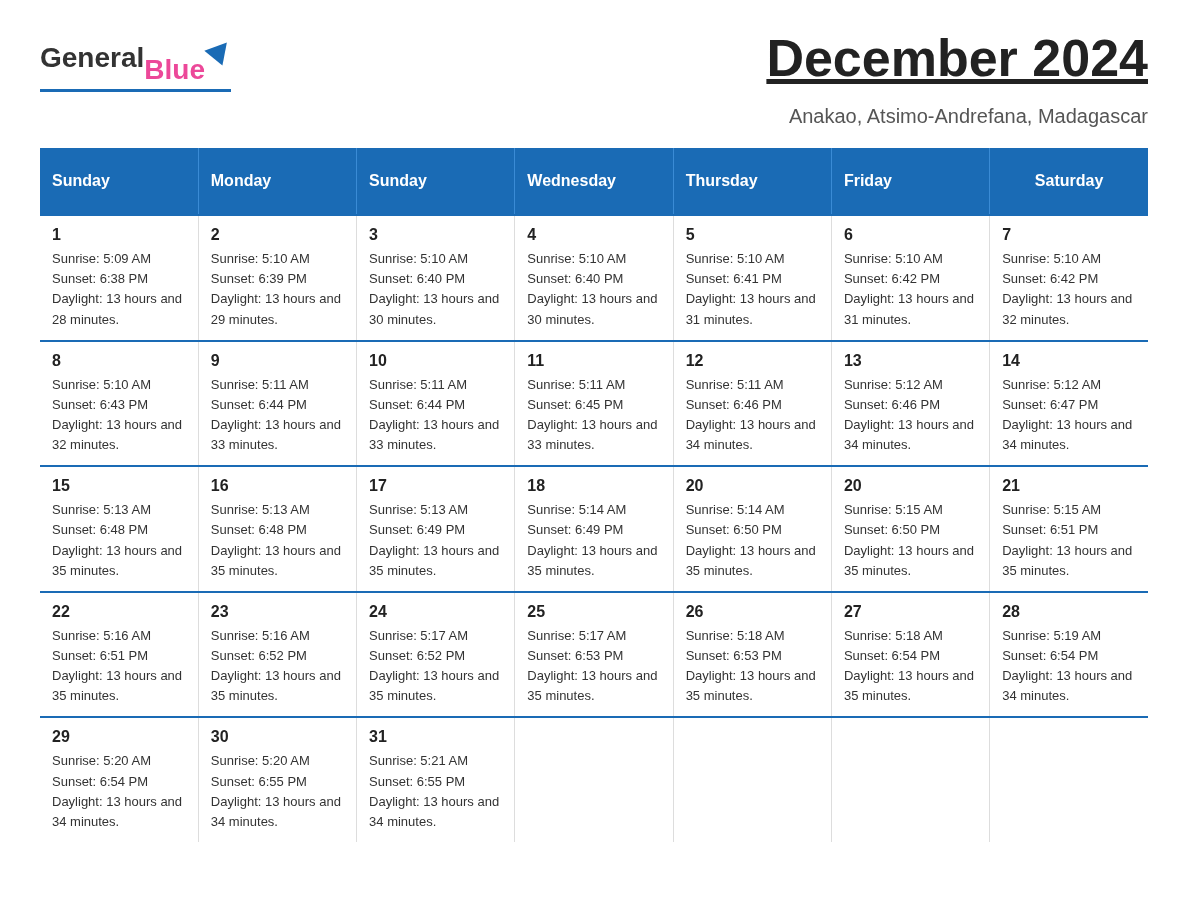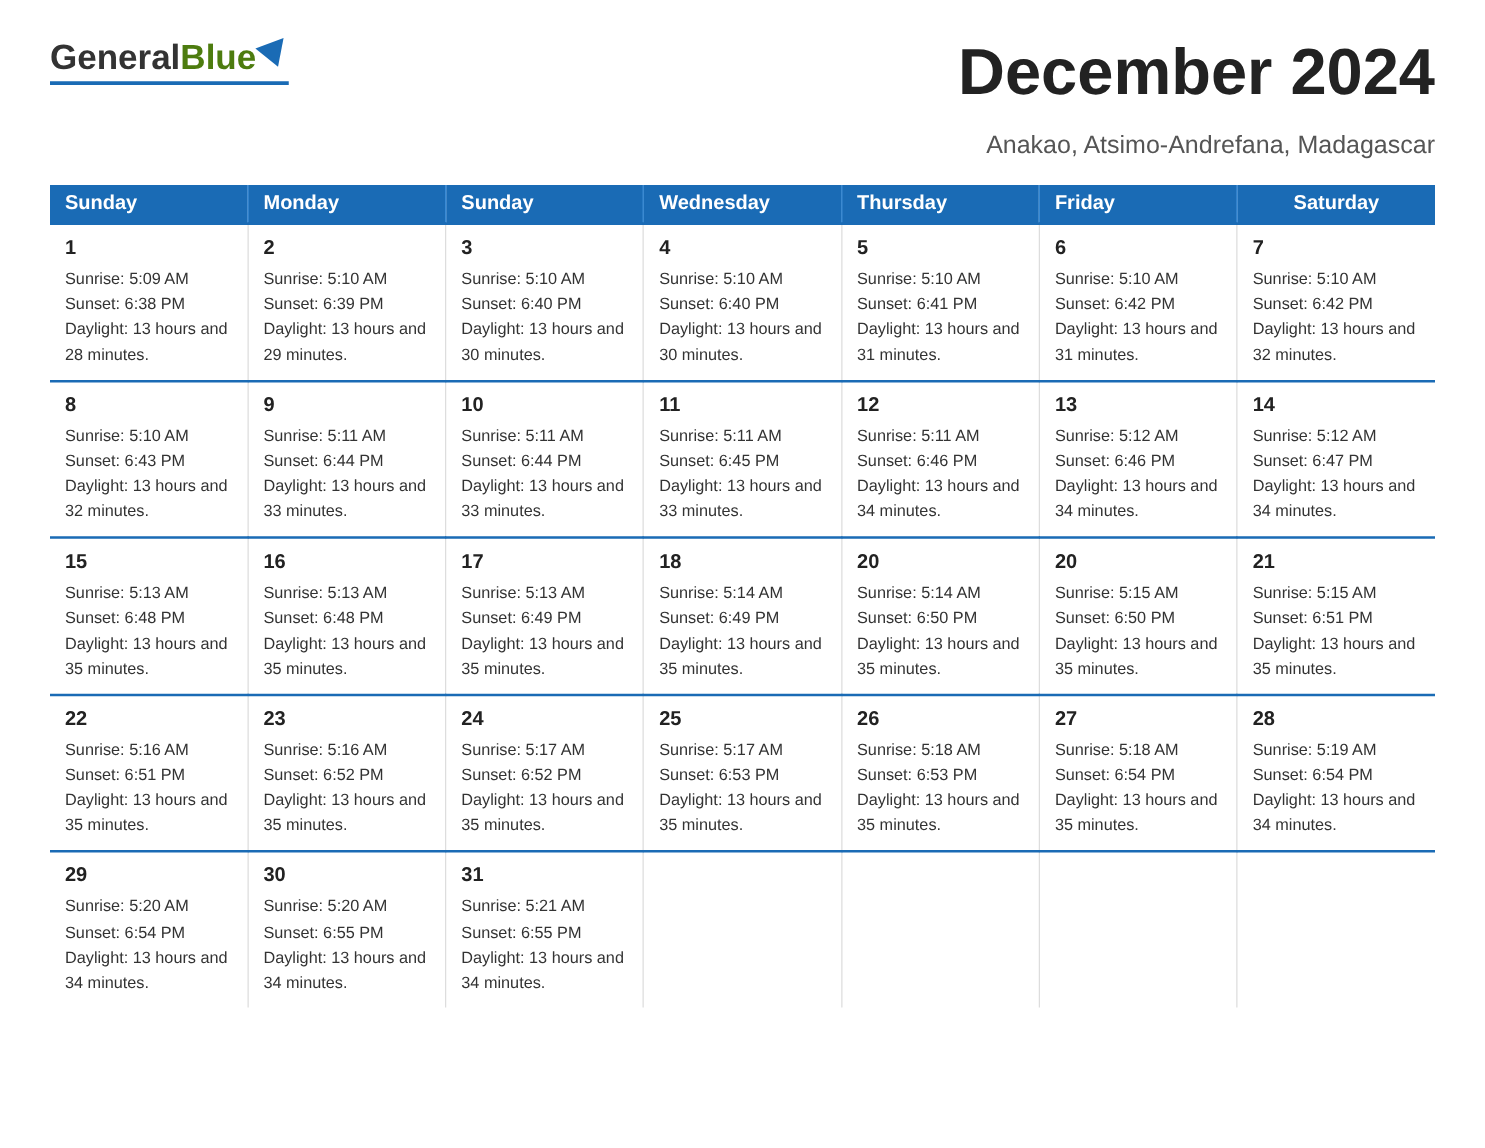--- a/index.html
+++ b/index.html
@@ -24,21 +24,21 @@
     }
     .logo-text {
       font-size: 28px;
       font-weight: bold;
       color: #333;
       display: flex;
       align-items: center;
       gap: 0;
     }
     .logo-general { color: #333; }
-    .logo-blue { color: #4d7c0f; }
+    .logo-blue { color: #ec4899; margin-top: 24px; }
     .logo-triangle {
       width: 0;
       height: 0;
       border-left: 12px solid transparent;
       border-right: 12px solid transparent;
       border-top: 20px solid #1a6bb5;
       display: inline-block;
       margin-left: 2px;
       margin-top: -4px;
       transform: rotate(-20deg);
@@ -50,39 +50,40 @@
       margin-top: 3px;
     }
     .title-section {
       text-align: right;
     }
     .month-year {
       font-size: 52px;
       font-weight: bold;
       color: #222;
       line-height: 1.1;
+      text-decoration: underline;
     }
     .location {
       font-size: 20px;
       color: #555;
       margin-top: 18px;
     }
     table {
       width: 100%;
       border-collapse: collapse;
       table-layout: fixed;
     }
     thead tr {
       background: #1a6bb5;
     }
     thead th {
       color: #fff;
       font-size: 16px;
       font-weight: bold;
-      padding: 6px 12px;
+      padding: 24px 12px;
       text-align: left;
       border-right: 1px solid #3a8bd5;
     }
     thead th:last-child { border-right: none; text-align: center; }
     tbody tr {
       border-top: 2px solid #1a6bb5;
     }
     tbody td {
       padding: 10px 12px;
       vertical-align: top;

